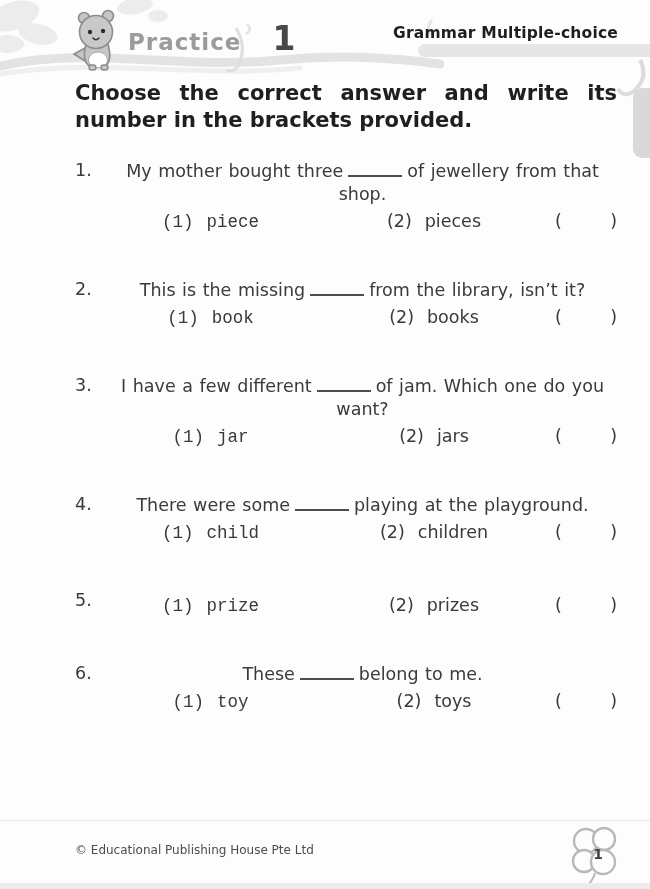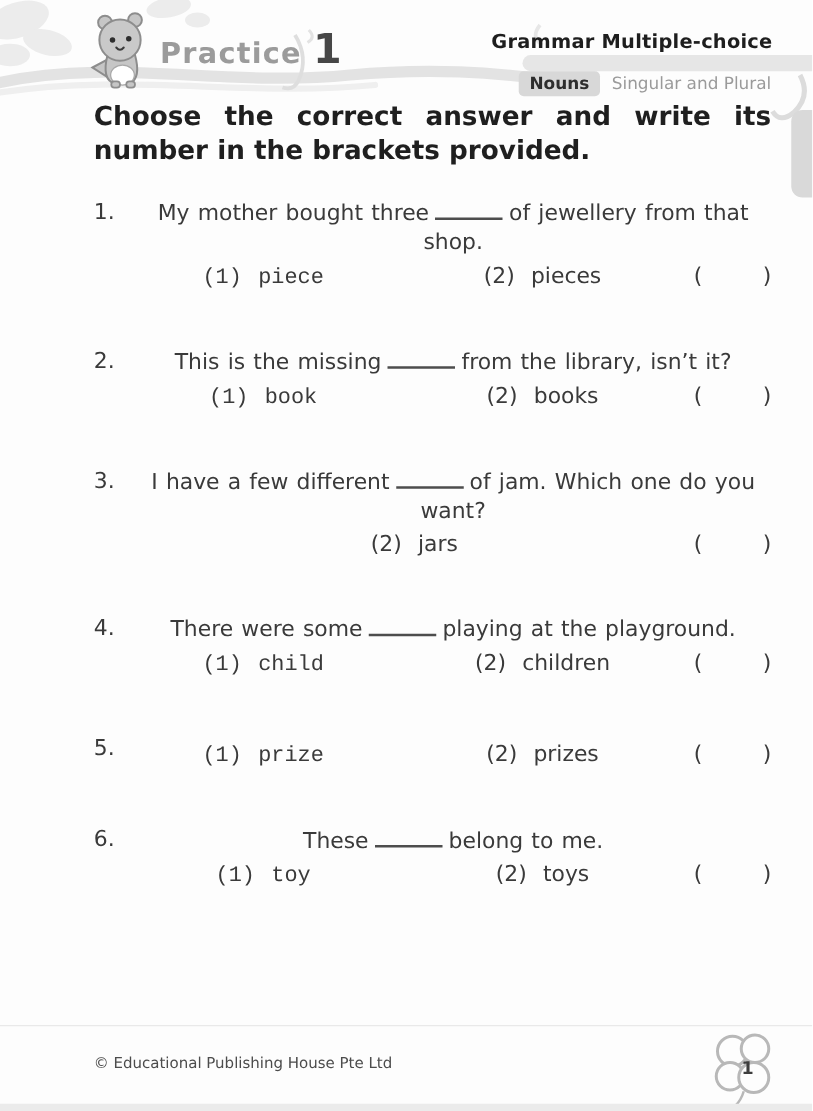--- a/index.html
+++ b/index.html
@@ -5,21 +5,21 @@
   html,body { margin:0; padding:0; background:#ffffff; }
   .page {
     position:relative; width:650px; height:889px;
     background:#fdfdfd; overflow:hidden;
     font-family:"DejaVu Sans", sans-serif; color:#3a3a3a;
   }
 
   
   .decor-svg { position:absolute; top:0; left:0; pointer-events:none; }
   .mascot { position:absolute; left:58px; top:8px; }
-  .practice-title { position:absolute; left:128px; top:22px; display:flex; align-items:baseline; }
+  .practice-title { position:absolute; left:128px; top:22px; display:flex; align-items:baseline;gap:22px; }
   .practice-label { font-size:23px; font-weight:bold; color:#9b9b9b; letter-spacing:1px; }
   .practice-number { font-size:33px; font-weight:bold; color:#474747; margin-left:9px; line-height:1; }
 
   .header-right-title {
     position:absolute; top:24px; right:32px;
     font-size:15.5px; font-weight:bold; color:#1e1e1e; letter-spacing:0.2px;
   }
   .header-bar {
     position:absolute; top:44px; right:0; width:232px; height:13px;
     background:#e6e6e6; border-radius:7px 0 0 7px;
@@ -97,24 +97,20 @@
   </svg>
 
   <div class="practice-title">
     <span class="practice-label">Practice</span>
     <span class="practice-number">1</span>
   </div>
 
   <div class="header-right-title">Grammar Multiple-choice</div>
   <div class="header-bar"></div>
 
-  <div class="topic-row">
-    <span class="topic-badge">Nouns</span>
-    <span class="topic-subtitle">Singular and Plural</span>
-  </div>
 
   <div class="side-tab"></div>
 
   <div class="main">
     <p class="instructions">Choose the correct answer and write its number in the brackets provided.</p>
     <div id="question-list">
   <div class="question">
     <span class="q-number">1.</span>
     <div class="q-content">
       <div class="q-text">
@@ -156,20 +152,23 @@
     </div>
   </div>
 
   <div class="question">
     <span class="q-number">3.</span>
     <div class="q-content">
       <div class="q-text">
         <span>I have a few different</span><span class="blank"></span><span>of jam. Which one do you want?</span>
       </div>
       <div class="q-options">
+        <span class="opt1">
+          <span class="opt-num">(1)</span><span>jar</span>
+        </span>
         <span class="opt2">
           <span class="opt-num">(2)</span><span>jars</span>
         </span>
         <span class="answer-brackets">
           <span>(</span>
           <span>)</span>
         </span>
       </div>
     </div>
   </div>

